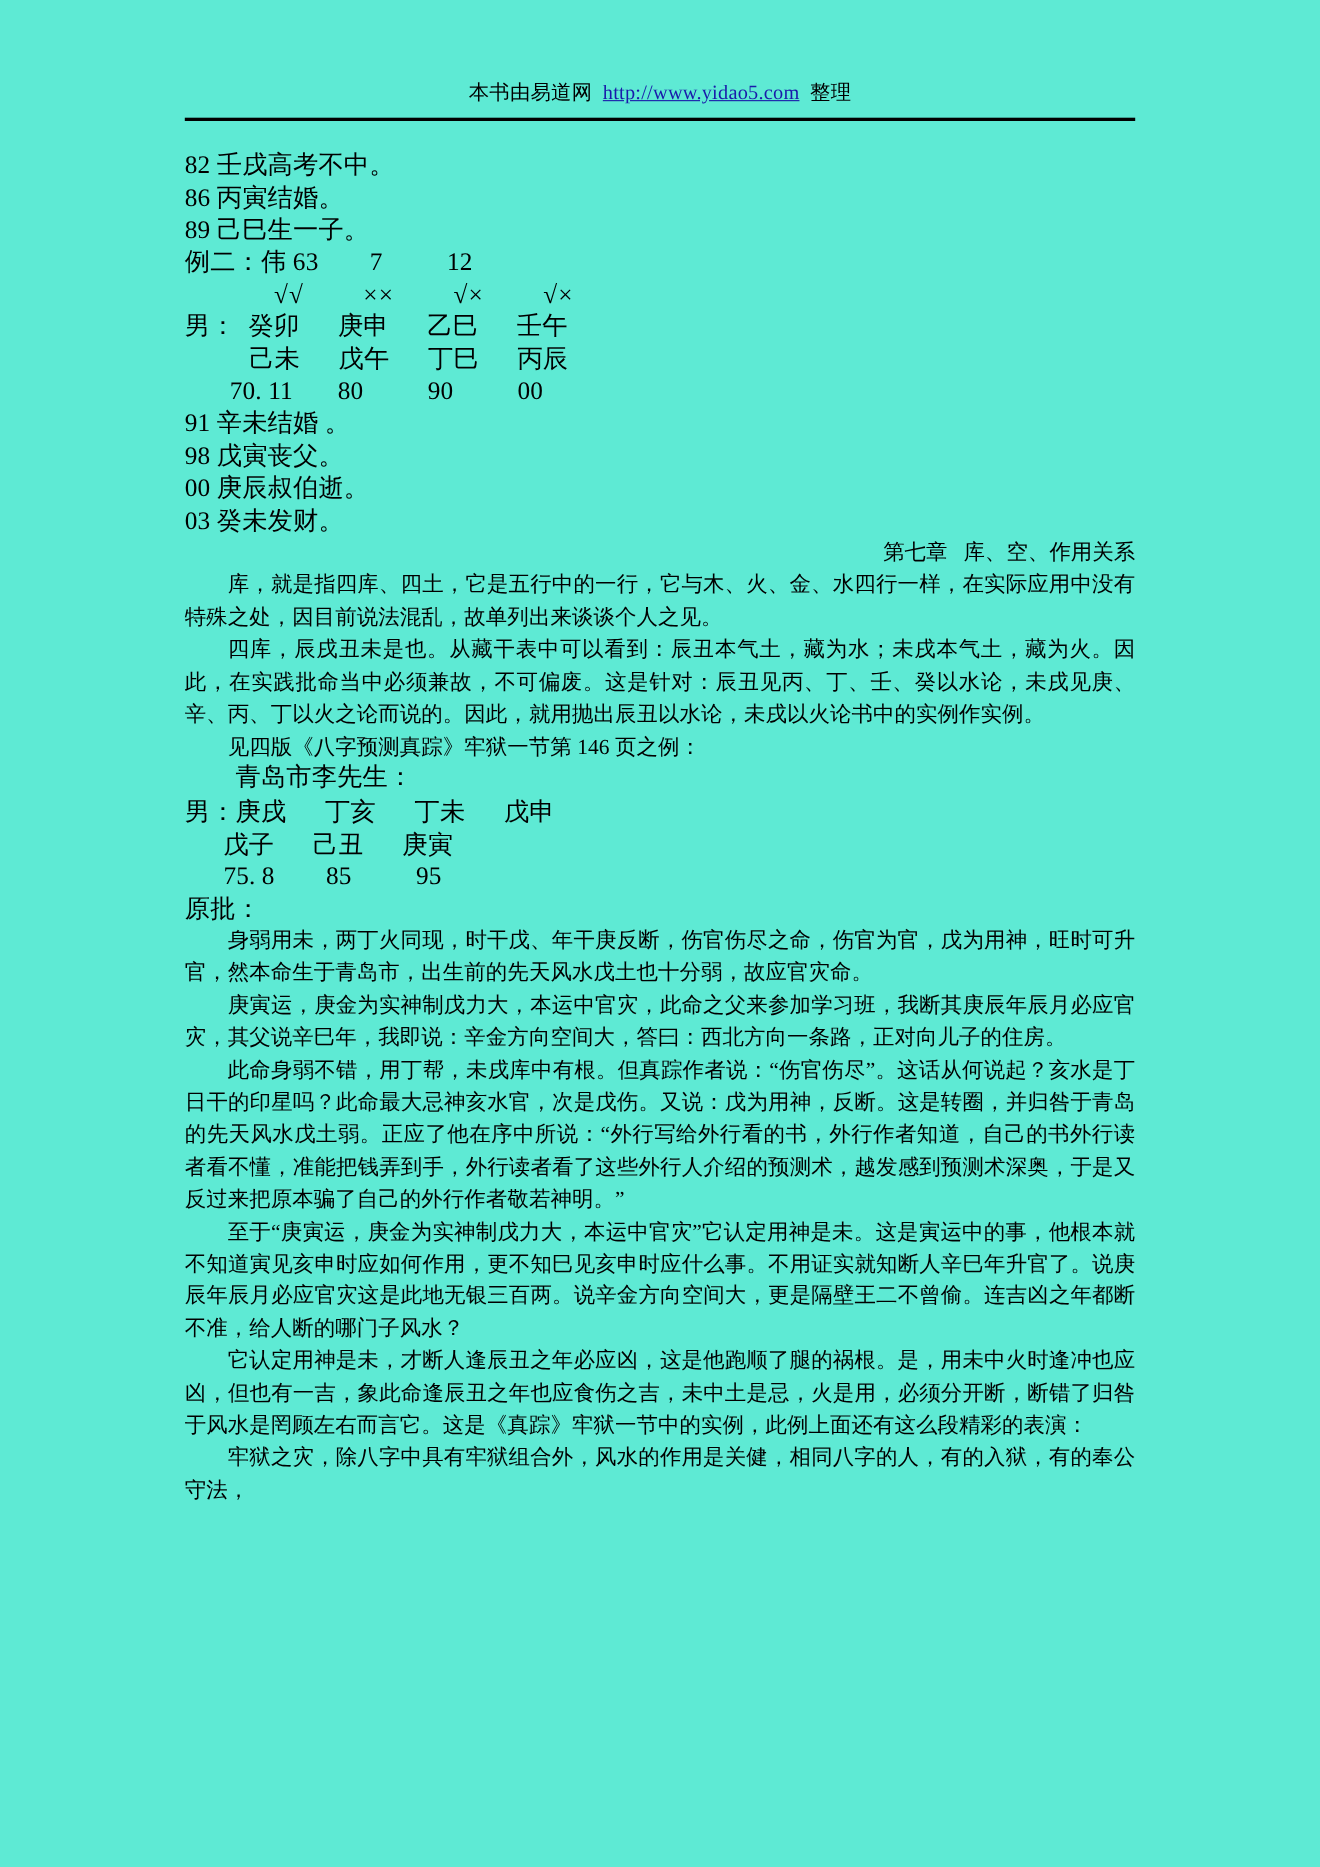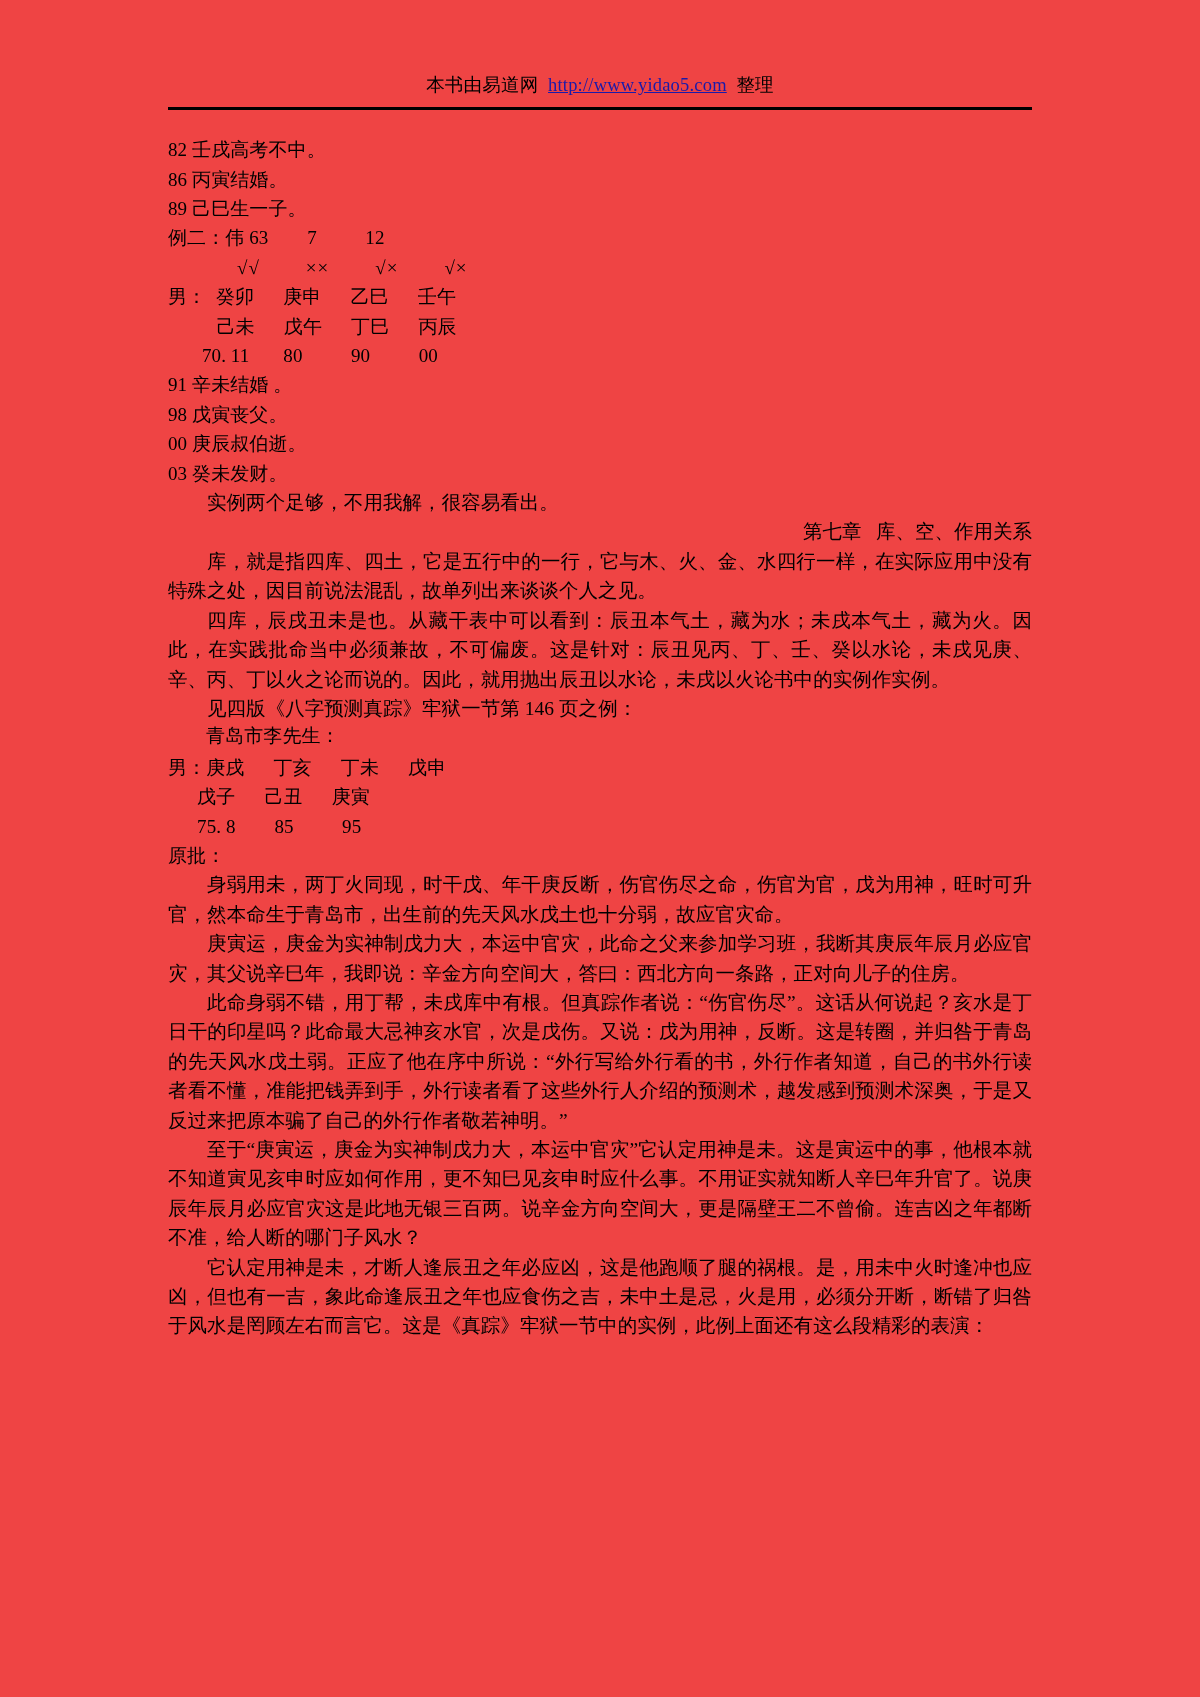--- a/index.html
+++ b/index.html
@@ -9,21 +9,21 @@
   }
   body {
     font-family: "Liberation Serif", "DejaVu Serif", serif;
     color: #000000;
   }
   .page {
     position: relative;
     width: 1200px;
     height: 1697px;
     margin: 0 auto;
-    background: #ef4444;
+    background: #5eead4;
     box-sizing: border-box;
     overflow: hidden;
   }
 
   
   .header-area {
     padding-top: 74px;
     text-align: center;
   }
   .header-line {
@@ -46,21 +46,21 @@
     border-top: 3px solid #000000;
     height: 0;
   }
 
   
   .content {
     margin: 0 168px 0 168px;
     padding-top: 25px;
   }
   .line {
-    font-size: 19px;
+    font-size: 23px;
     line-height: 29.4px;
     white-space: pre;
     letter-spacing: 0.1px;
   }
   .para {
     font-size: 19.5px;
     line-height: 29.4px;
     text-align: justify;
     text-justify: inter-ideograph;
     text-indent: 2em;
@@ -105,36 +105,36 @@
     <div class="line marks">            √√        ××        √×        √×</div>
     <div class="line">男：  癸卯      庚申      乙巳      壬午</div>
     <div class="line">          己未      戊午      丁巳      丙辰</div>
     <div class="line">       70. 11       80          90          00</div>
 
     <div class="line">91 辛未结婚 。</div>
     <div class="line">98 戊寅丧父。</div>
     <div class="line">00 庚辰叔伯逝。</div>
     <div class="line">03 癸未发财。</div>
 
-    <p class="para">实例两个足够，不用我解，很容易看出。</p>
 
     <div class="center">第七章   库、空、作用关系</div>
 
     <p class="para">库，就是指四库、四土，它是五行中的一行，它与木、火、金、水四行一样，在实际应用中没有特殊之处，因目前说法混乱，故单列出来谈谈个人之见。</p>
     <p class="para">四库，辰戌丑未是也。从藏干表中可以看到：辰丑本气土，藏为水；未戌本气土，藏为火。因此，在实践批命当中必须兼故，不可偏废。这是针对：辰丑见丙、丁、壬、癸以水论，未戌见庚、辛、丙、丁以火之论而说的。因此，就用抛出辰丑以水论，未戌以火论书中的实例作实例。</p>
 
     <p class="para">见四版《八字预测真踪》牢狱一节第 146 页之例：</p>
 
     <div class="line indent1">青岛市李先生：</div>
     <div class="line">男：庚戌      丁亥      丁未      戊申</div>
     <div class="line">      戊子      己丑      庚寅</div>
     <div class="line">      75. 8        85          95</div>
 
     <div class="line">原批：</div>
 
     <p class="para">身弱用未，两丁火同现，时干戊、年干庚反断，伤官伤尽之命，伤官为官，戊为用神，旺时可升官，然本命生于青岛市，出生前的先天风水戊土也十分弱，故应官灾命。</p>
     <p class="para">庚寅运，庚金为实神制戊力大，本运中官灾，此命之父来参加学习班，我断其庚辰年辰月必应官灾，其父说辛巳年，我即说：辛金方向空间大，答曰：西北方向一条路，正对向儿子的住房。</p>
     <p class="para">此命身弱不错，用丁帮，未戌库中有根。但真踪作者说：“伤官伤尽”。这话从何说起？亥水是丁日干的印星吗？此命最大忌神亥水官，次是戊伤。又说：戊为用神，反断。这是转圈，并归咎于青岛的先天风水戊土弱。正应了他在序中所说：“外行写给外行看的书，外行作者知道，自己的书外行读者看不懂，准能把钱弄到手，外行读者看了这些外行人介绍的预测术，越发感到预测术深奥，于是又反过来把原本骗了自己的外行作者敬若神明。”</p>
     <p class="para">至于“庚寅运，庚金为实神制戊力大，本运中官灾”它认定用神是未。这是寅运中的事，他根本就不知道寅见亥申时应如何作用，更不知巳见亥申时应什么事。不用证实就知断人辛巳年升官了。说庚辰年辰月必应官灾这是此地无银三百两。说辛金方向空间大，更是隔壁王二不曾偷。连吉凶之年都断不准，给人断的哪门子风水？</p>
     <p class="para">它认定用神是未，才断人逢辰丑之年必应凶，这是他跑顺了腿的祸根。是，用未中火时逢冲也应凶，但也有一吉，象此命逢辰丑之年也应食伤之吉，未中土是忌，火是用，必须分开断，断错了归咎于风水是罔顾左右而言它。这是《真踪》牢狱一节中的实例，此例上面还有这么段精彩的表演：</p>
+    <p class="para">牢狱之灾，除八字中具有牢狱组合外，风水的作用是关健，相同八字的人，有的入狱，有的奉公守法，</p>
 
   </div>
 </div>
 
 </body></html>

